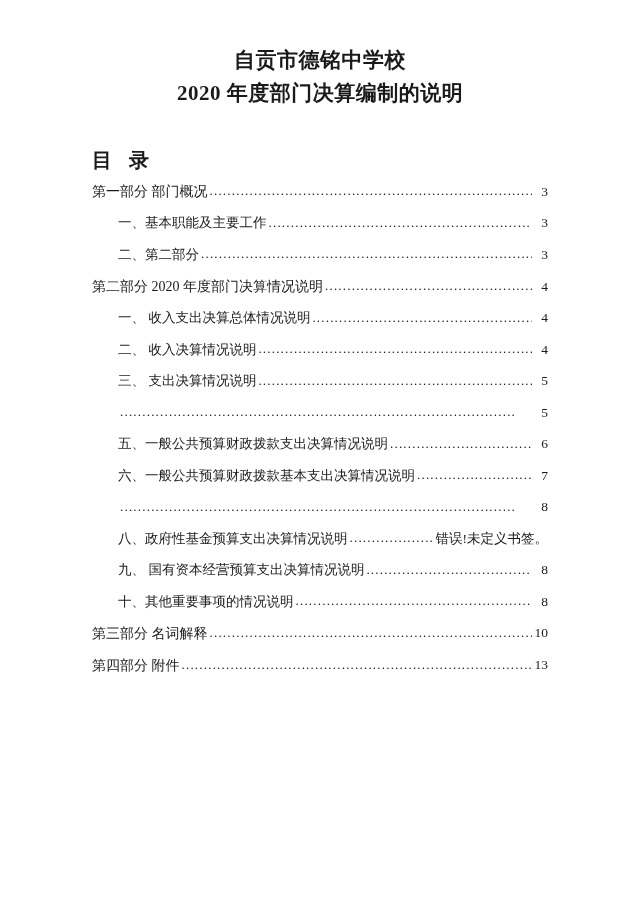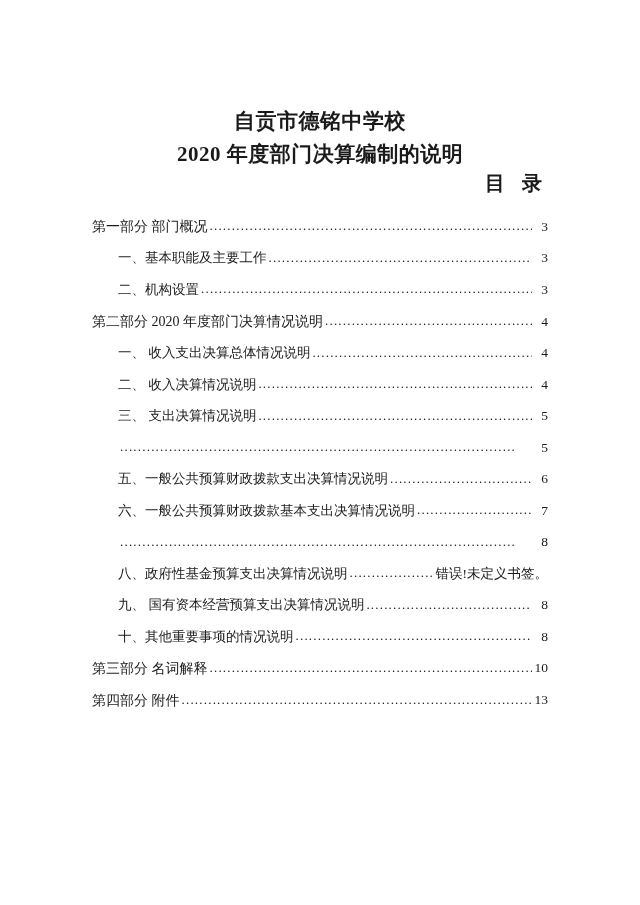--- a/index.html
+++ b/index.html
@@ -12,42 +12,43 @@
     background: #ffffff;
     font-family: "Liberation Serif", "DejaVu Serif", serif;
     color: #1a1a1a;
     overflow: hidden;
   }
   .page {
     position: relative;
     width: 640px;
     height: 742px;
     box-sizing: border-box;
-    padding: 105px 92px 0 92px;
+    padding: 44px 92px 0 92px;
     font-family: Liberation Serif, serif;
   }
   .doc-title {
     text-align: center;
     font-size: 21px;
     font-weight: bold;
     line-height: 1.55;
     letter-spacing: 0.5px;
   }
   .doc-title .line {
     display: block;
     white-space: nowrap;
   }
   .toc-heading {
-    text-align: right;
+    text-align: left;
     font-size: 20px;
     font-weight: bold;
+    margin-top: 38px;
     letter-spacing: 6px;
   }
   .toc {
-    margin-top: 22px;
+    margin-top: 10px;
   }
   .toc-row {
     display: flex;
     align-items: flex-end;
     font-size: 13.5px;
     line-height: 1.1;
     margin-bottom: 16.5px;
     white-space: nowrap;
   }
   .toc-row.level-1 {
@@ -98,21 +99,21 @@
         <span class="toc-label">第一部分  部门概况</span>
         <span class="toc-dots">.........................................................................................</span>
         <span class="toc-page">3</span>
       </div>
       <div class="toc-row level-2">
         <span class="toc-label">一、基本职能及主要工作</span>
         <span class="toc-dots">.........................................................................................</span>
         <span class="toc-page">3</span>
       </div>
       <div class="toc-row level-2">
-        <span class="toc-label">二、机构设置</span>
+        <span class="toc-label">二、第二部分</span>
         <span class="toc-dots">.........................................................................................</span>
         <span class="toc-page">3</span>
       </div>
       <div class="toc-row level-1">
         <span class="toc-label">第二部分  2020 年度部门决算情况说明</span>
         <span class="toc-dots">.........................................................................................</span>
         <span class="toc-page">4</span>
       </div>
       <div class="toc-row level-2">
         <span class="toc-label">一、  收入支出决算总体情况说明</span>

